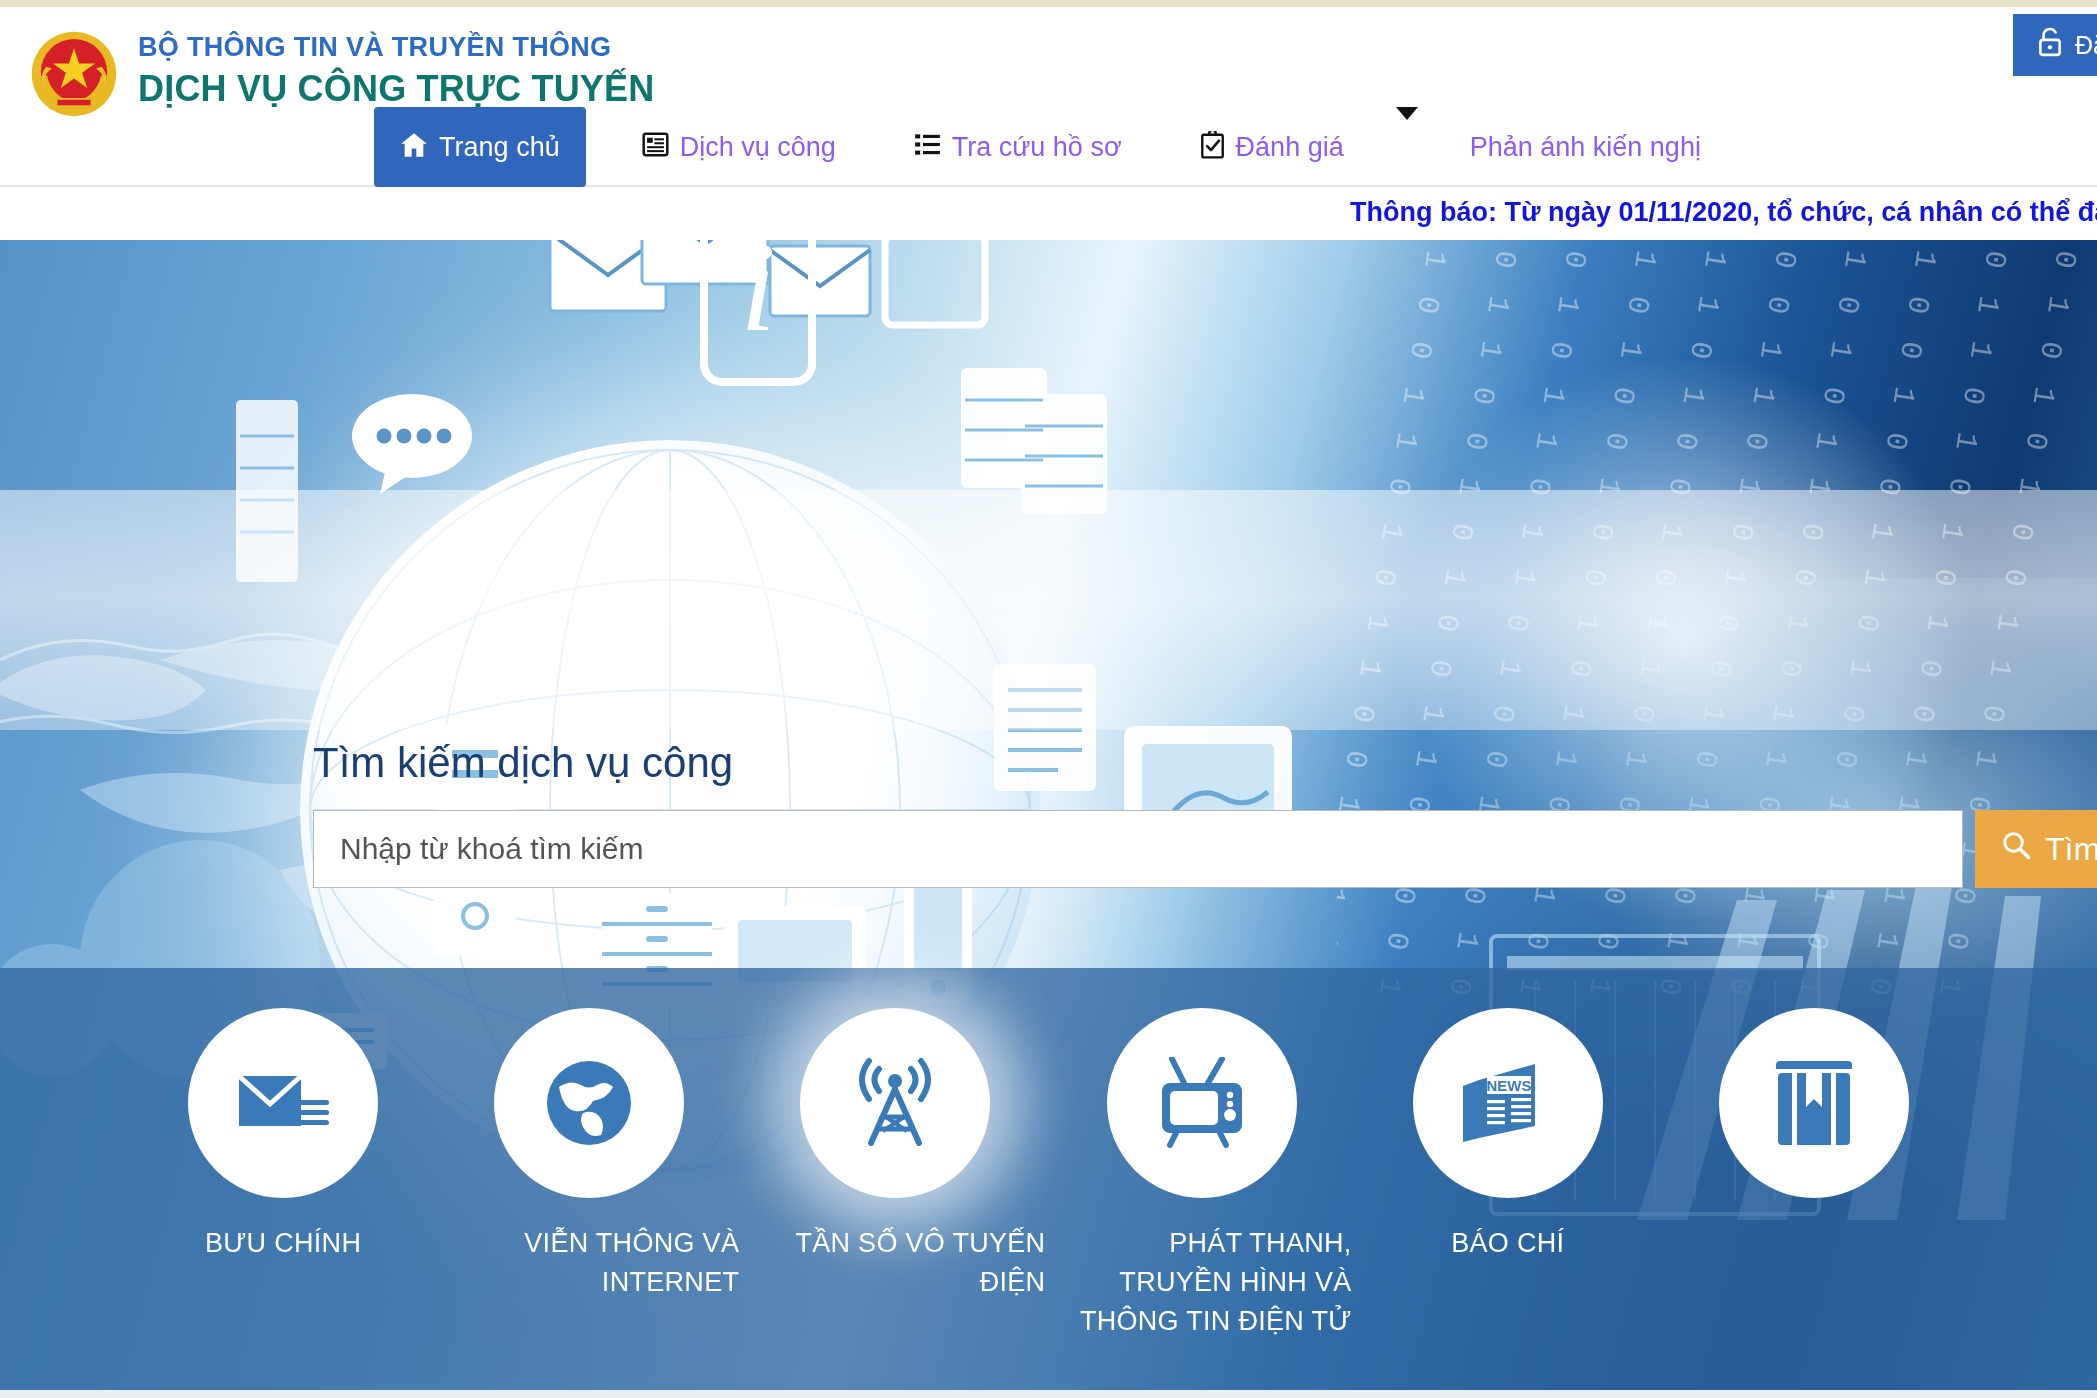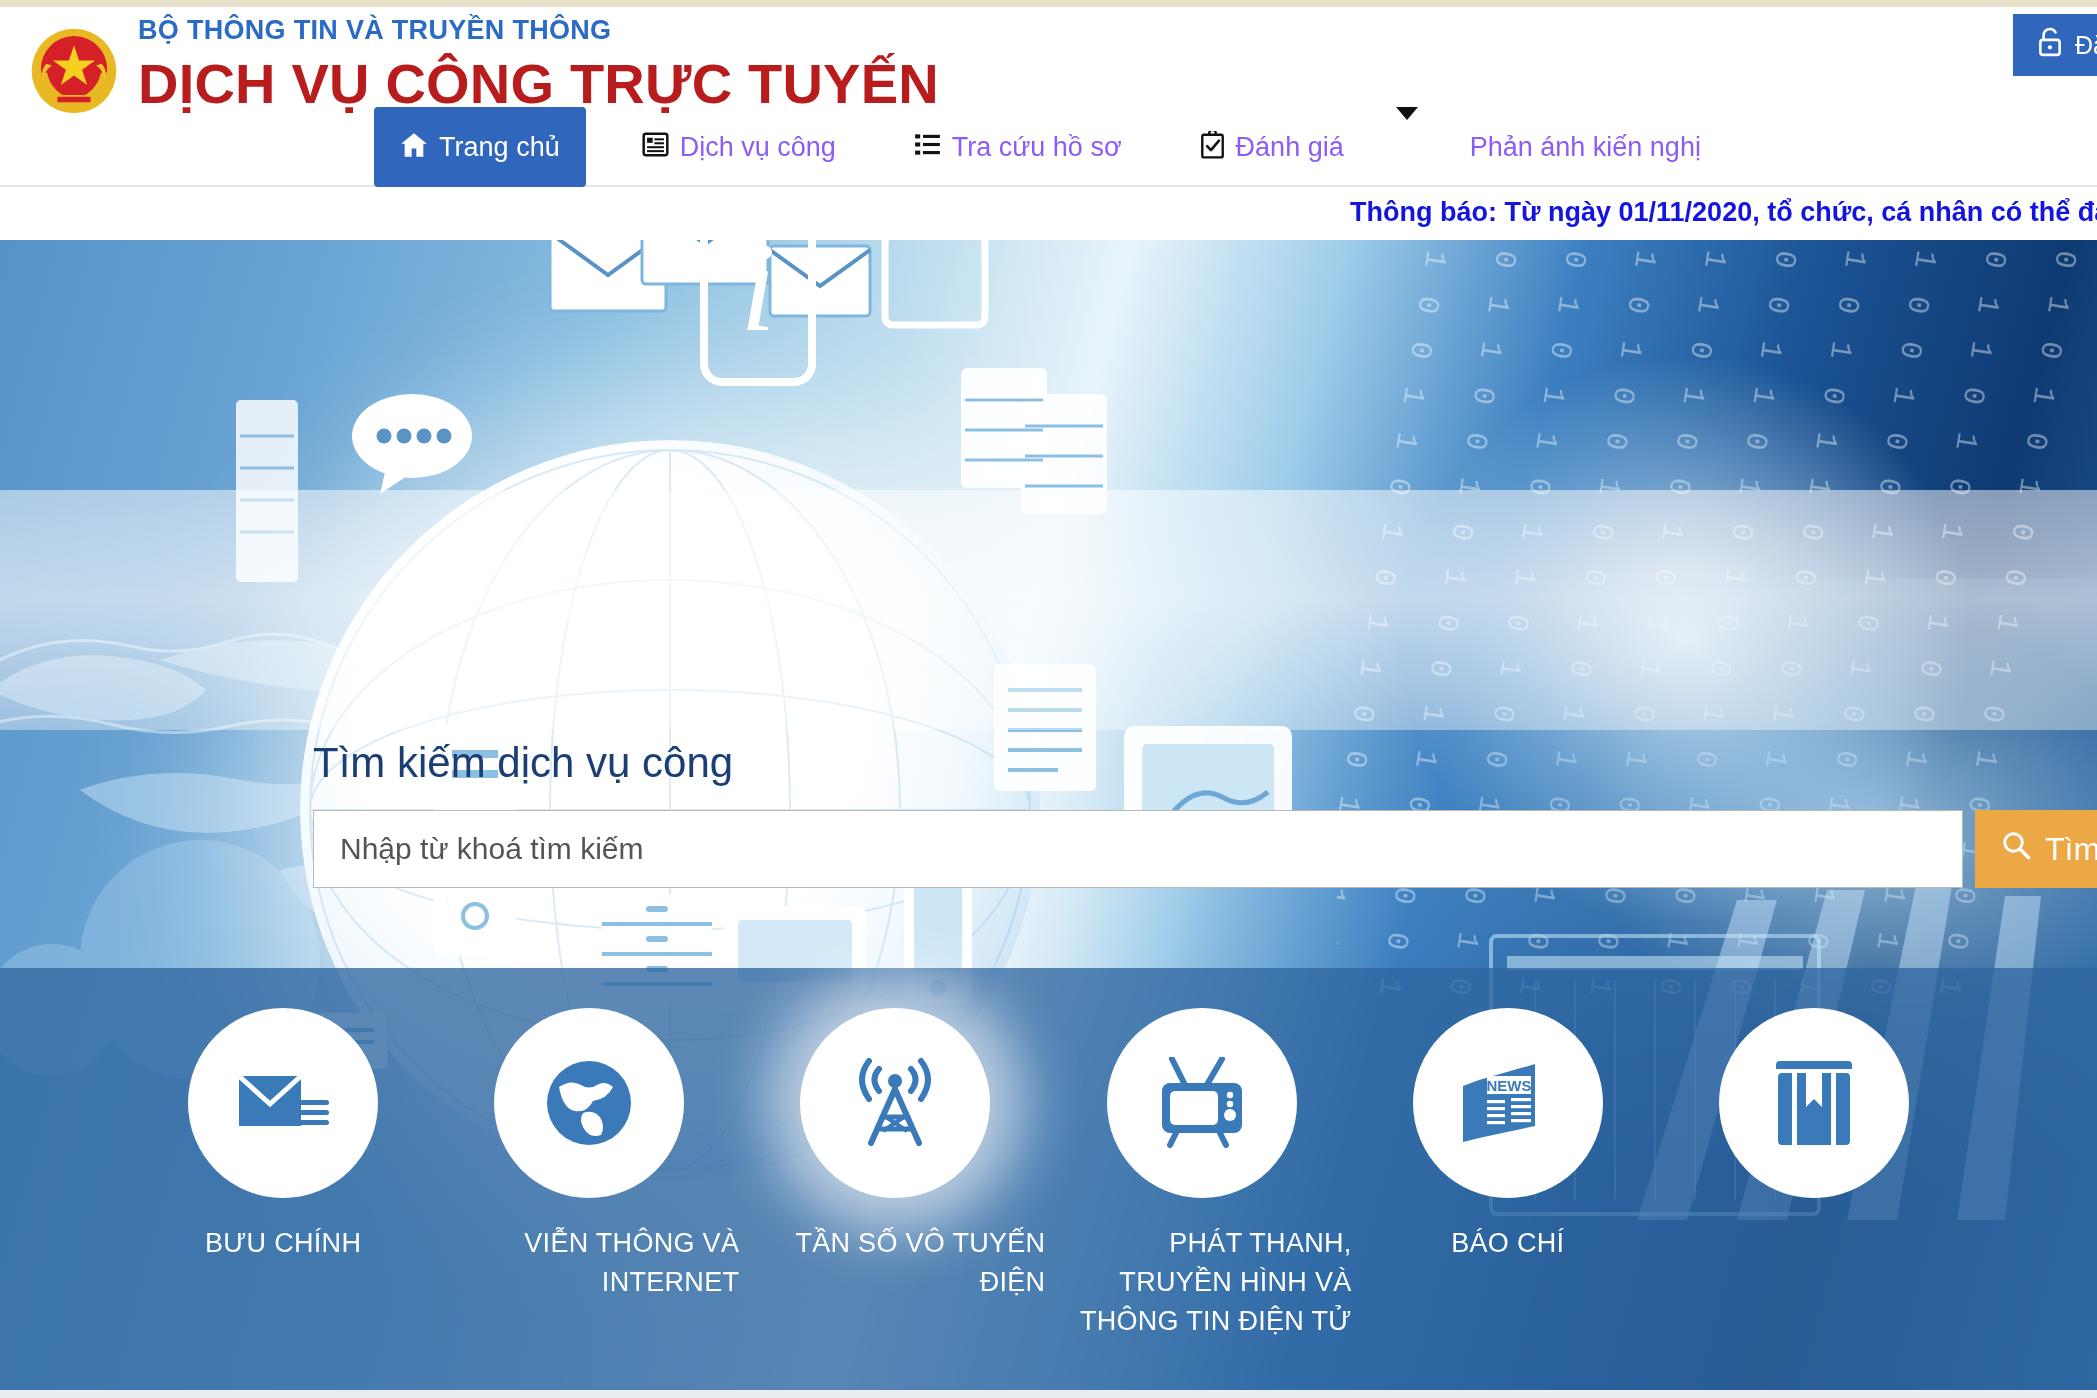--- a/index.html
+++ b/index.html
@@ -34,24 +34,24 @@
     position: absolute;
     top: 7px; left: 0;
     width: 2097px;
     height: 180px;
     background: #ffffff;
     border-bottom: 2px solid #e6e6e6;
   }
 
   .brand {
     position: absolute;
-    top: 2px;
+    top: 19px;
     left: 28px;
     display: flex;
-    align-items: flex-end;
+    align-items: flex-start;
     gap: 18px;
   }
 
   .emblem {
     width: 92px;
     height: 92px;
     flex: 0 0 92px;
     position: relative;
     margin-top: 2px;
   }
@@ -61,22 +61,22 @@
   .brand-line1 {
     color: #2b6bc4;
     font-size: 27px;
     font-weight: bold;
     letter-spacing: 0.3px;
     line-height: 1.15;
     white-space: nowrap;
   }
 
   .brand-line2 {
-    color: #b91c1c;
-    font-size: 56px;
+    color: #0f766e;
+    font-size: 36px;
     font-weight: bold;
     letter-spacing: 0.2px;
     line-height: 1.2;
     margin-top: 4px;
     white-space: nowrap;
   }
 
   
   .login-btn {
     position: absolute;

